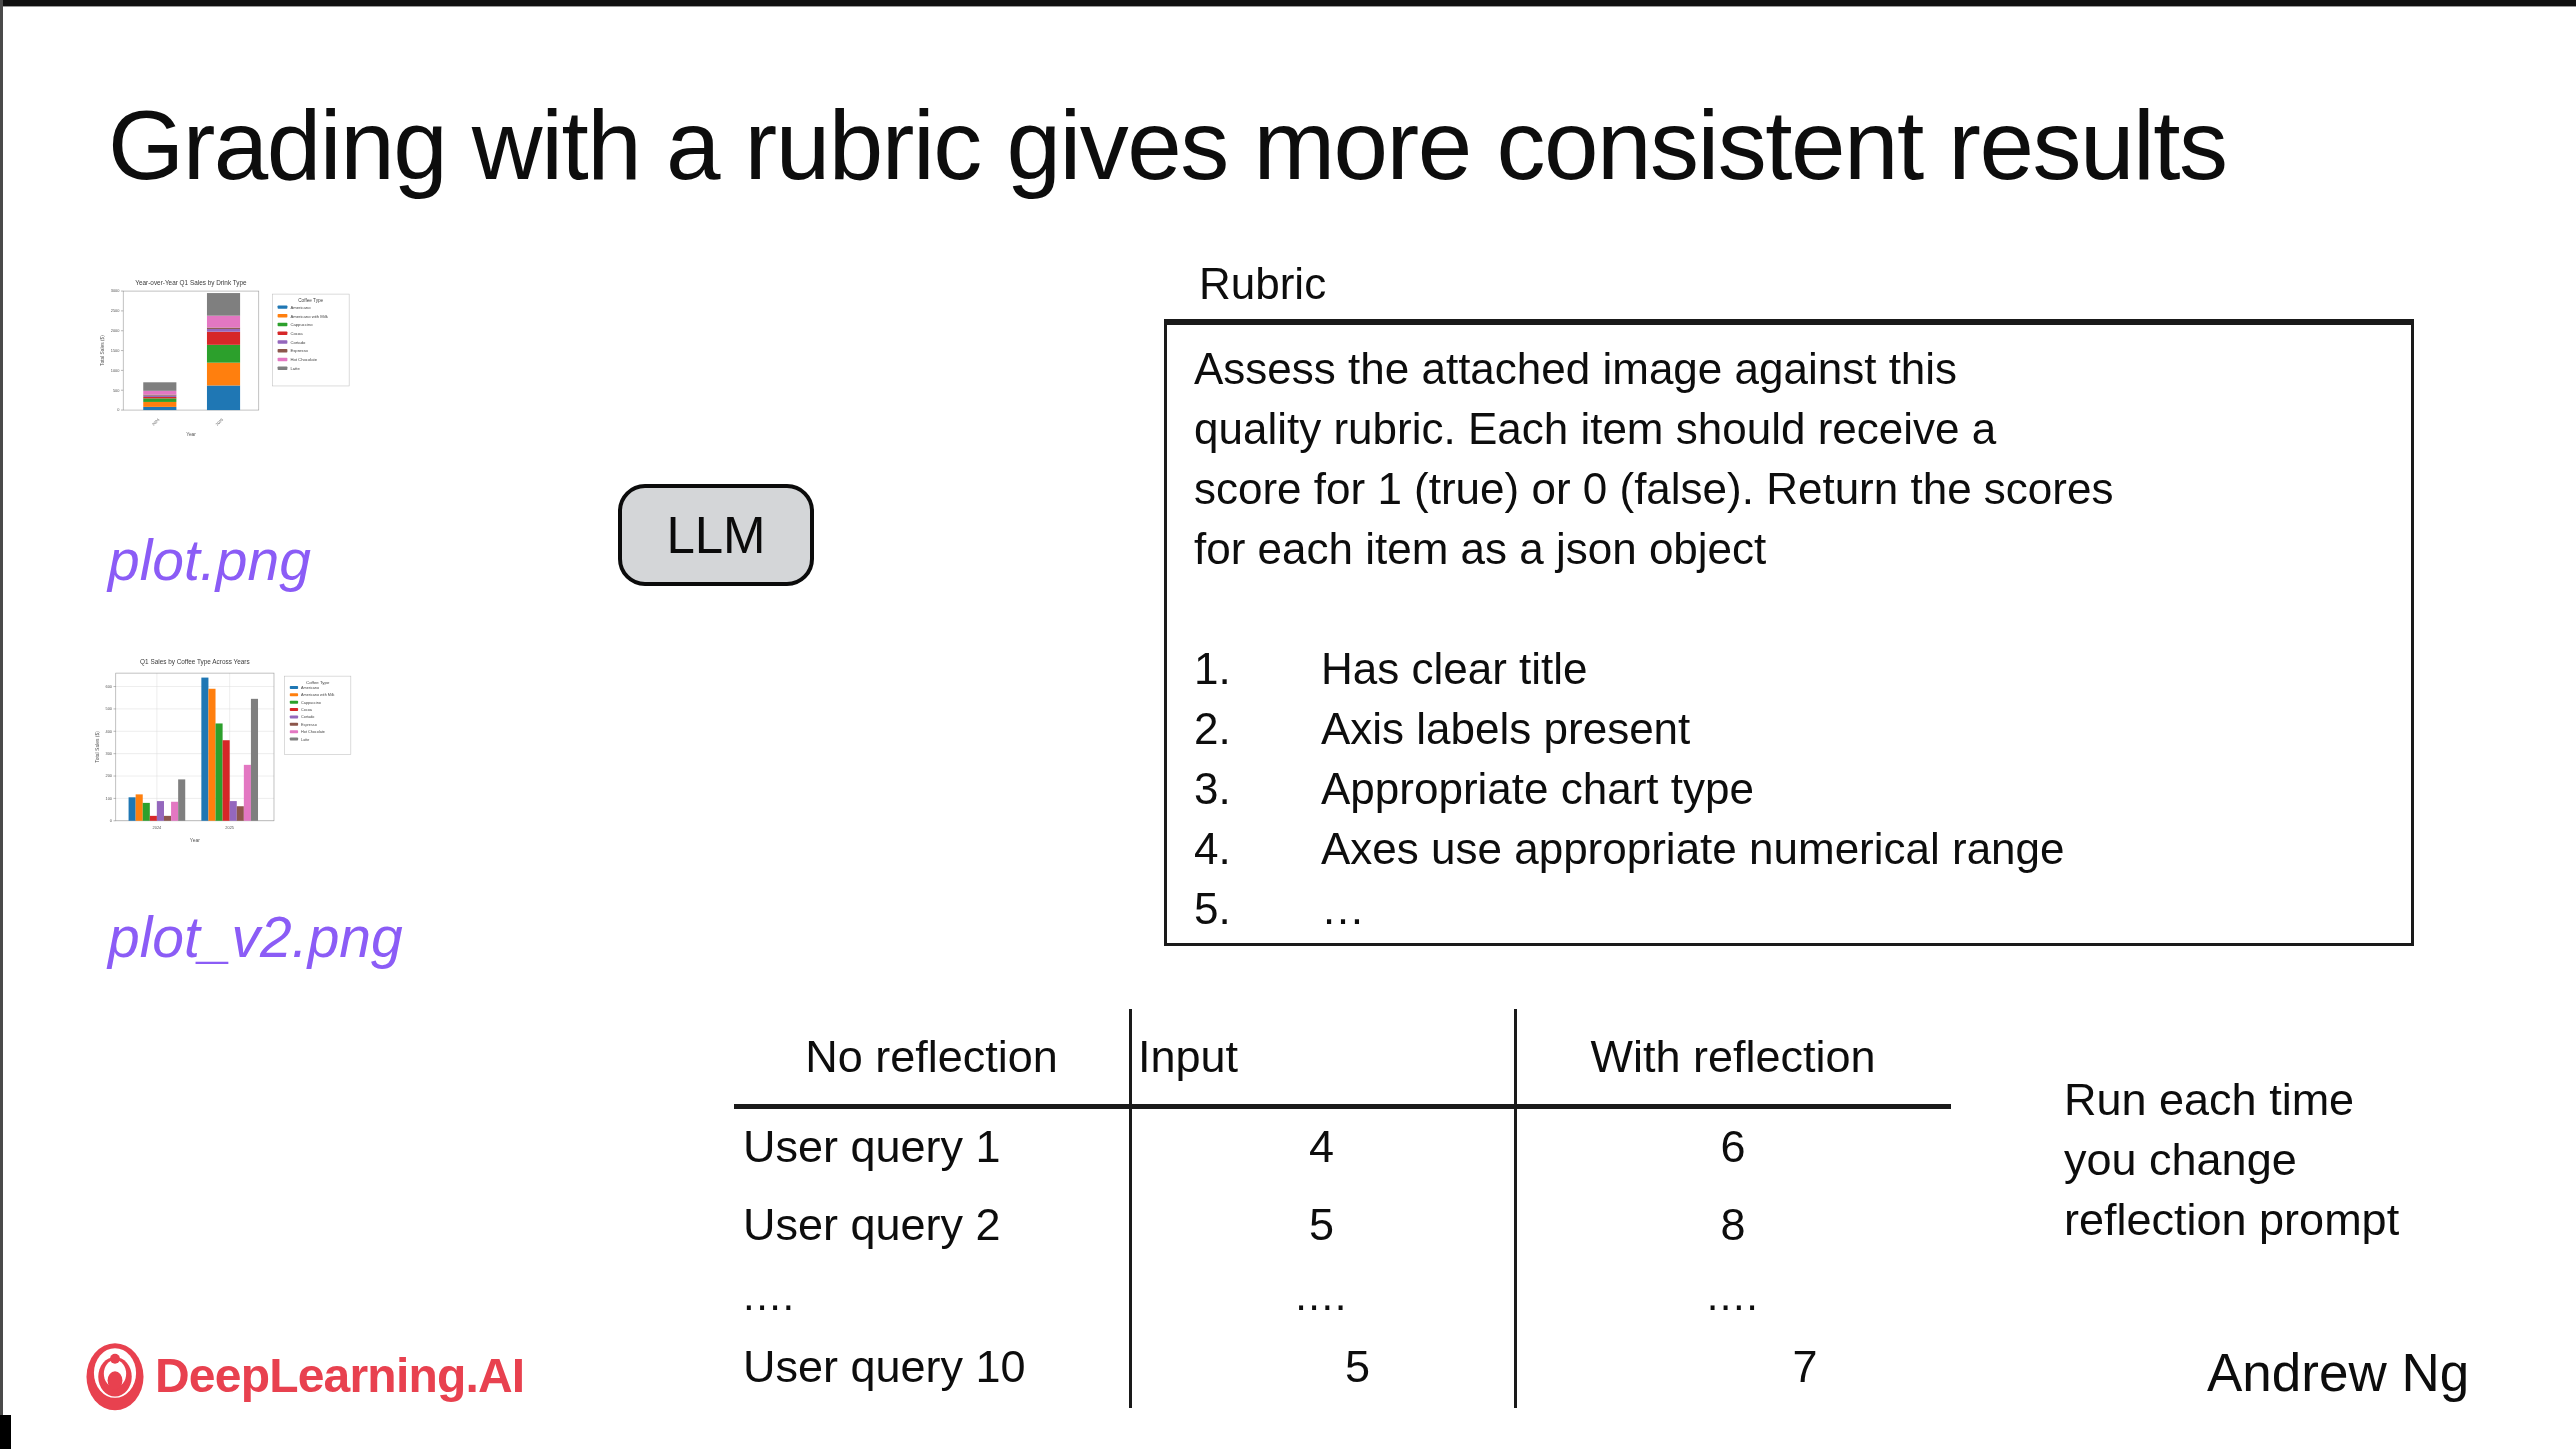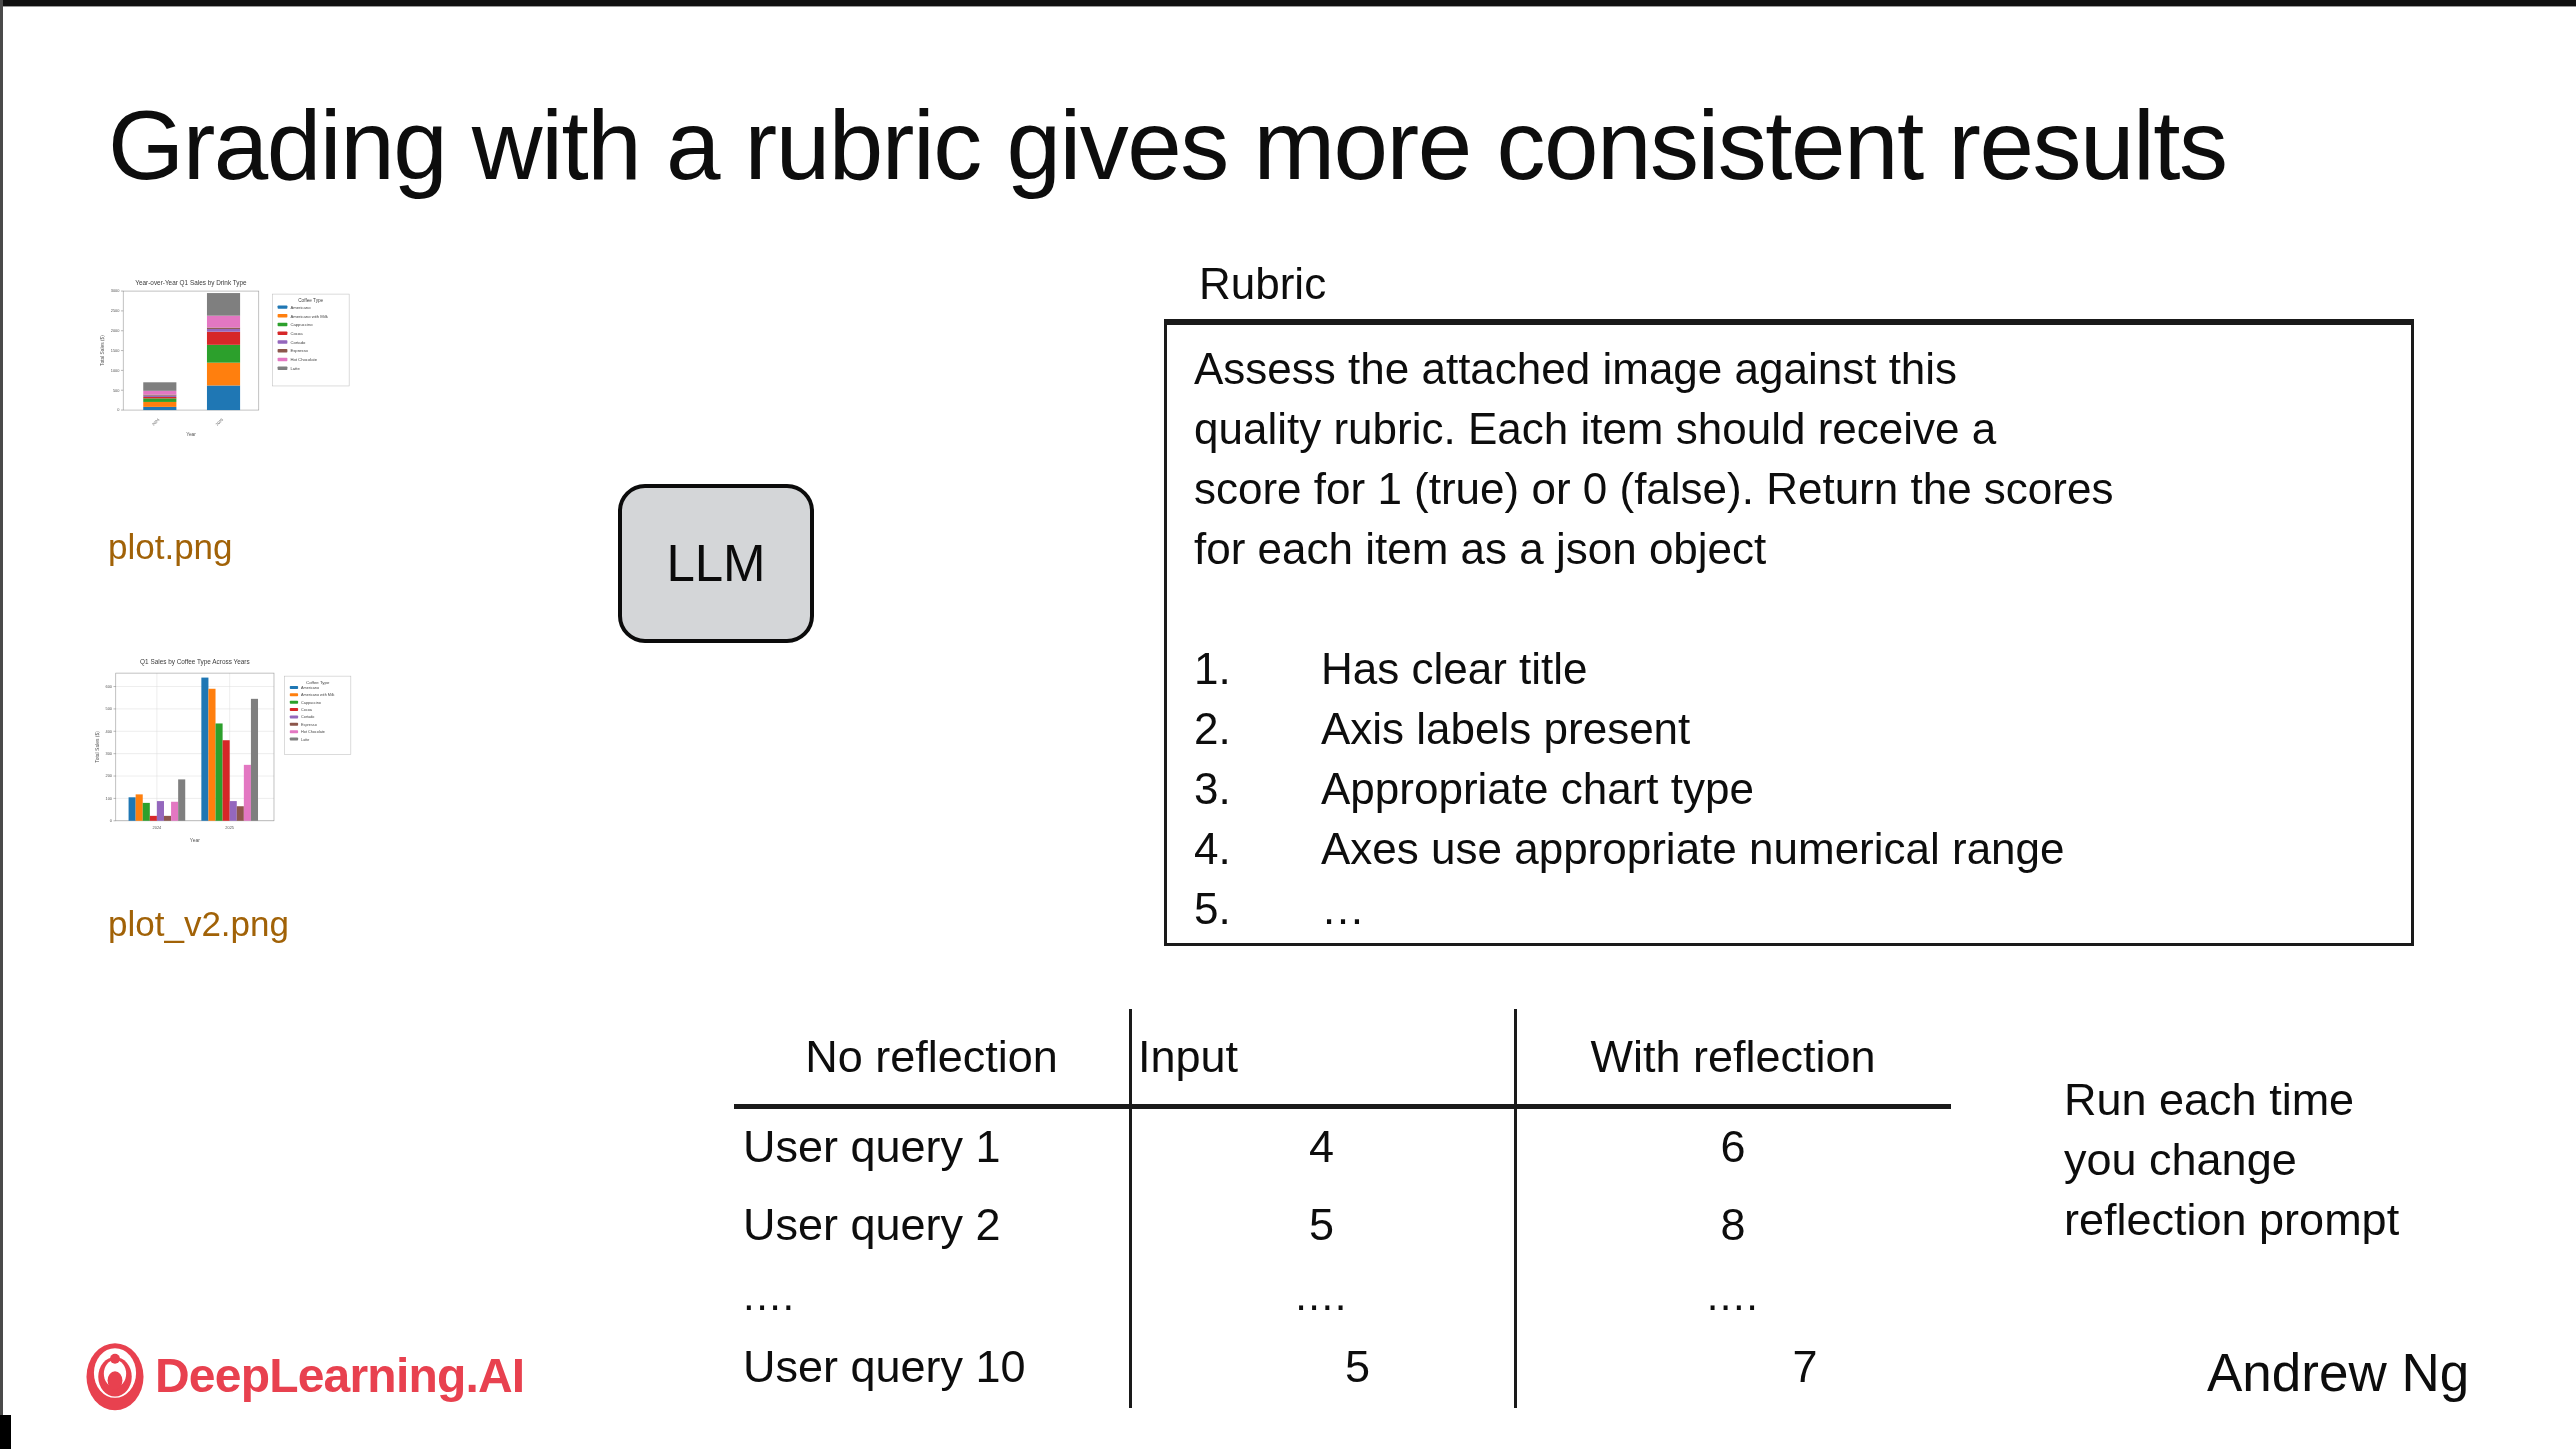--- a/index.html
+++ b/index.html
@@ -12,25 +12,25 @@
   .left-edge{position:absolute;left:0;top:0;width:3px;height:1449px;background:#4a4a4a;}
   .corner-mark{position:absolute;left:0;top:1415px;width:10.5px;height:35px;background:#000;}
 
   .title{position:absolute;left:108px;top:89px;margin:0;font-size:98px;font-weight:400;
          letter-spacing:-1.5px;white-space:nowrap;color:#0d0d0d;}
 
   .thumb{position:absolute;margin:0;padding:0;}
   .thumb1{left:93px;top:273px;}
   .thumb2{left:90px;top:649px;}
 
-  .file-label{position:absolute;font-size:35px;color:#a16207;}
+  .file-label{position:absolute;font-size:57px;color:#8b5cf6;font-style:italic;}
   .label1{left:108px;top:527px;}
   .label2{left:108px;top:904px;}
 
-  .llm-box{position:absolute;left:618px;top:484px;width:196px;height:159px;
+  .llm-box{position:absolute;left:618px;top:484px;width:196px;height:102px;
            background:#d4d6d8;border:4.5px solid #0b0b0b;border-radius:27px;
            display:flex;align-items:center;justify-content:center;box-sizing:border-box;}
   .llm-box span{font-size:51px;font-weight:500;color:#0b0b0b;}
 
   .rubric-label{position:absolute;left:1199px;top:259px;font-size:44px;color:#0d0d0d;}
   .rubric-box{position:absolute;left:1164px;top:319px;width:1250px;height:627px;box-sizing:border-box;
               border:3.8px solid #1a1a1a;border-top-width:6.8px;padding:13.6px 27px;}
   .rubric-intro{margin:0;font-size:44px;line-height:60px;white-space:pre-line;color:#0d0d0d;}
   .rubric-box ol{list-style:none;margin:60px 0 0 0;padding:0;}
   .rubric-box li{font-size:44px;line-height:60px;color:#0d0d0d;}

